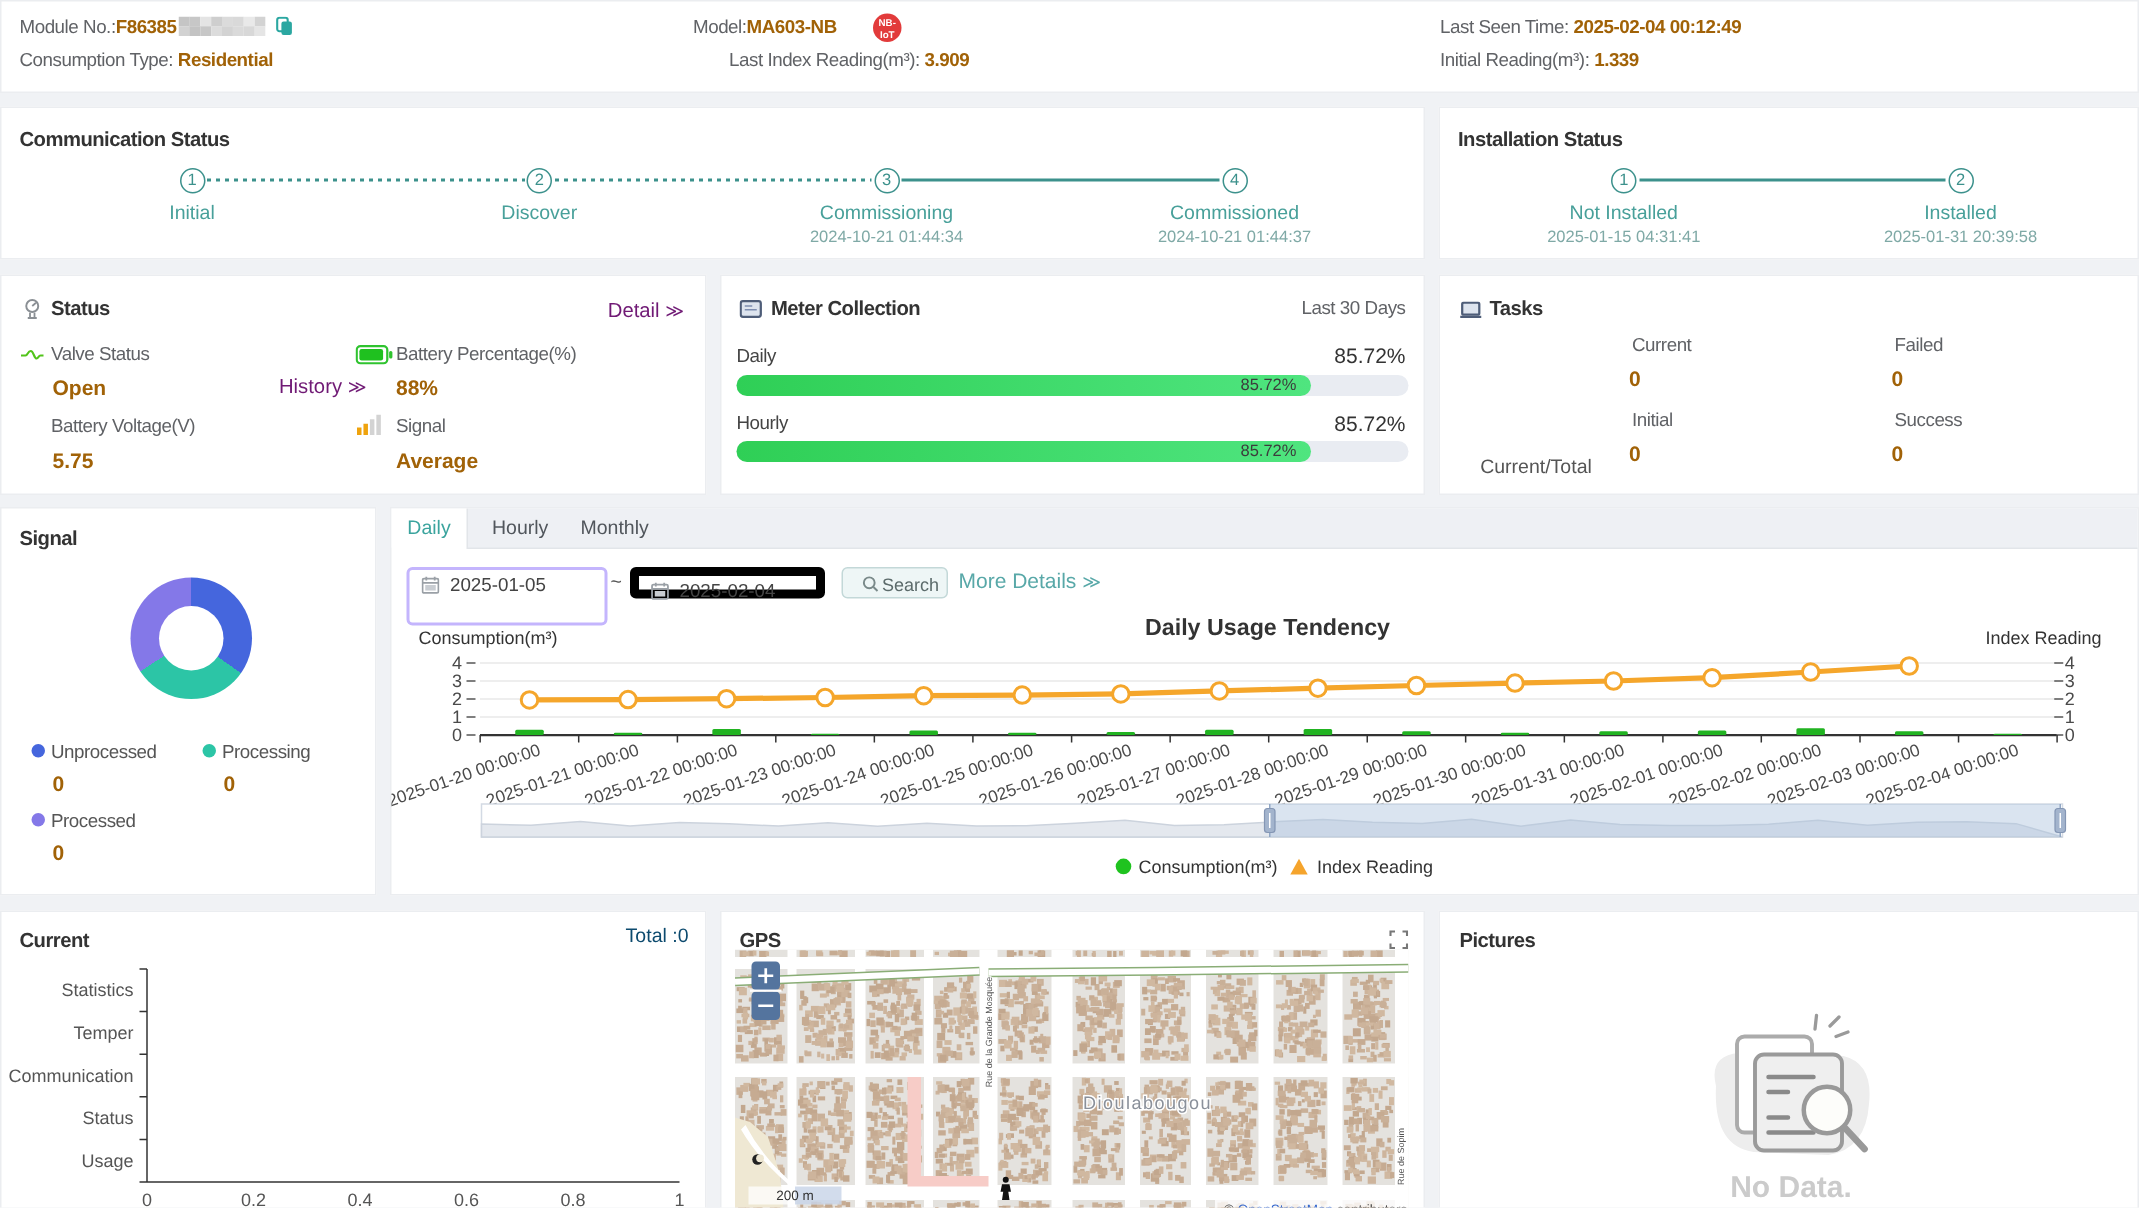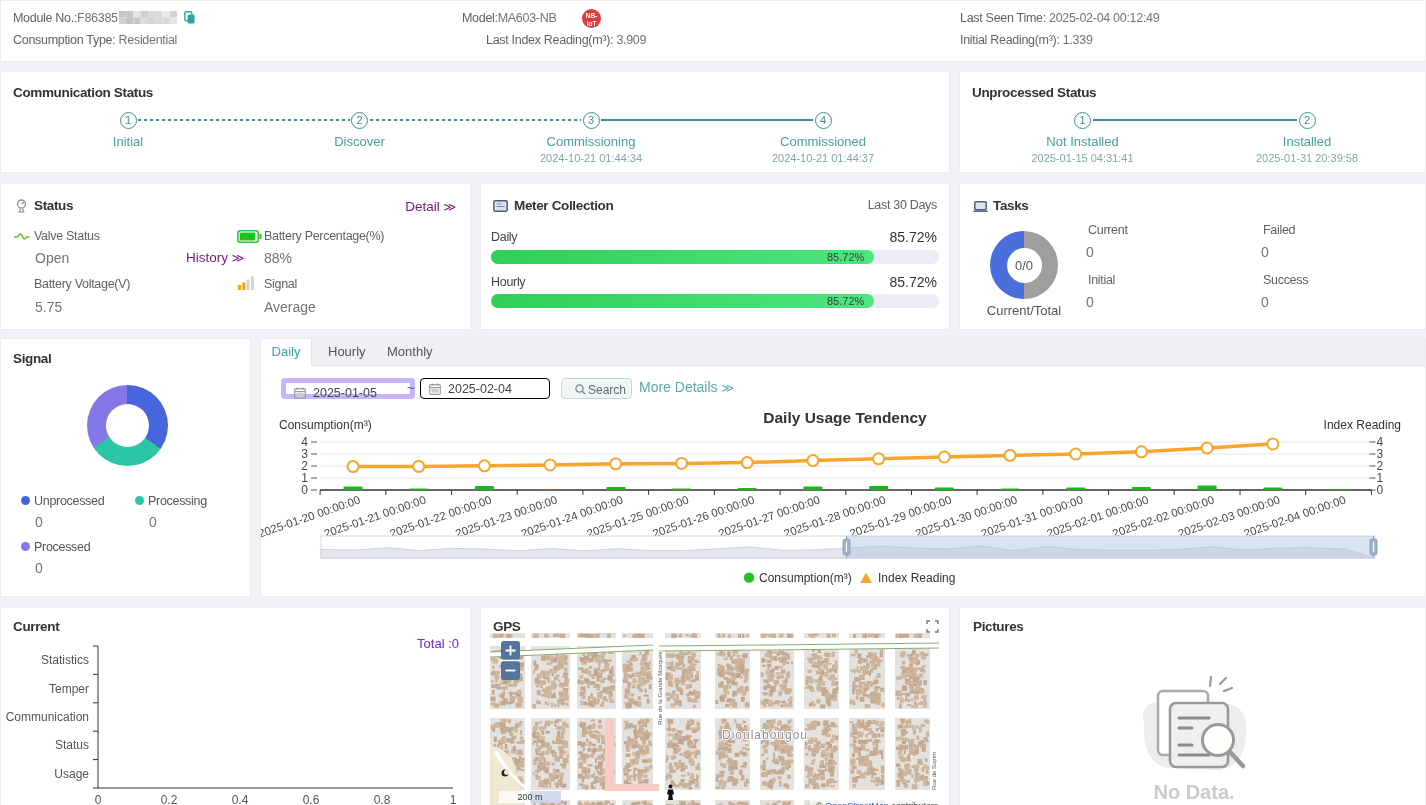--- a/index.html
+++ b/index.html
@@ -1,19 +1,19 @@
 <!DOCTYPE html>
 <html><head><meta charset="utf-8">
 <style>
 *{margin:0;padding:0;box-sizing:border-box}
 html,body{width:1426px;height:805px;background:#f0f2f5;font-family:"Liberation Sans",sans-serif;overflow:hidden;position:relative}
 .card{position:absolute;background:#fff;border:1px solid #ebedf0}
 .ab{position:absolute}
 .lbl{color:#606266;font-size:12.5px;letter-spacing:-0.3px;white-space:nowrap}
-.b{color:#737373;font-weight:normal}
+.b{color:#a16207;font-weight:bold}
 .teal{color:#701a75}
 .title{font-size:13.5px;font-weight:bold;color:#333;letter-spacing:-0.35px;white-space:nowrap}
 .stepc{position:absolute;width:17px;height:17px;border:1.5px solid #3c918c;border-radius:50%;color:#3c918c;font-size:11px;line-height:14px;text-align:center;background:#fff}
 .stepl{position:absolute;color:#48a09a;font-size:13px;text-align:center;transform:translateX(-50%);white-space:nowrap}
 .stepd{position:absolute;color:#7fa9a6;font-size:11px;text-align:center;transform:translateX(-50%);white-space:nowrap}
 .dotl{position:absolute;height:2px;background:repeating-linear-gradient(90deg,#3c918c 0 3px,transparent 3px 6px)}
 .soll{position:absolute;height:2px;background:#3c918c}
 </style></head><body>
 
 <div class="card" style="left:0;top:0;width:1426px;height:62px">
@@ -58,21 +58,21 @@
 <div class="stepc" style="left:350.0px;top:39.5px">2</div>
     <div class="stepl" style="left:358.5px;top:62px">Discover</div>
 <div class="stepc" style="left:581.5px;top:39.5px">3</div>
     <div class="stepl" style="left:590px;top:62px">Commissioning</div>
     <div class="stepd" style="left:590px;top:80px">2024-10-21 01:44:34</div>
 <div class="stepc" style="left:813.5px;top:39.5px">4</div>
     <div class="stepl" style="left:822px;top:62px">Commissioned</div>
     <div class="stepd" style="left:822px;top:80px">2024-10-21 01:44:37</div>
 </div>
 <div class="card" style="left:959px;top:71px;width:467px;height:102px">
-<div class="ab title" style="left:12px;top:13px">Unprocessed Status</div>
+<div class="ab title" style="left:12px;top:13px">Installation Status</div>
 <div class="soll" style="left:132.5px;top:47px;width:204.5px"></div>
 <div class="stepc" style="left:114.0px;top:39.5px">1</div>
     <div class="stepl" style="left:122.5px;top:62px">Not Installed</div>
     <div class="stepd" style="left:122.5px;top:80px">2025-01-15 04:31:41</div>
 <div class="stepc" style="left:338.5px;top:39.5px">2</div>
     <div class="stepl" style="left:347px;top:62px">Installed</div>
     <div class="stepd" style="left:347px;top:80px">2025-01-31 20:39:58</div>
 </div>
 
 <div class="card" style="left:0;top:183px;width:471px;height:147px">
@@ -128,23 +128,20 @@
    <div style="position:absolute;left:336px;top:1px;font-size:11px;color:#3c3c3c">85.72%</div>
  </div>
 </div>
 
 <div class="card" style="left:959px;top:183px;width:467px;height:147px">
  <svg class="ab" style="left:13px;top:17px" width="15" height="11" viewBox="0 0 15 11">
    <rect x="1.8" y="0.8" width="11.4" height="8" rx="1" fill="#dde4ee" stroke="#4e5d78" stroke-width="1.5"></rect>
    <path d="M0.5 10.2 h14" stroke="#4e5d78" stroke-width="1.5"></path>
  </svg>
  <div class="ab title" style="left:33px;top:14px">Tasks</div>
- <div class="ab" style="left:30px;top:47px;width:68px;height:68px;border-radius:50%;background:conic-gradient(from 180deg,#4a6edb 0deg 180deg,#9e9e9e 180deg 360deg)">
-  <div style="position:absolute;left:16.5px;top:16.5px;width:35px;height:35px;border-radius:50%;background:#fff;text-align:center;line-height:35px;font-size:13px;color:#555">0/0</div>
- </div>
  <div class="ab" style="left:64px;top:119px;transform:translateX(-50%);font-size:13px;color:#555;white-space:nowrap">Current/Total</div>
  <div class="ab lbl" style="left:128px;top:39px">Current</div>
  <div class="ab b" style="left:126px;top:60px;font-size:14px">0</div>
  <div class="ab lbl" style="left:303px;top:39px">Failed</div>
  <div class="ab b" style="left:301px;top:60px;font-size:14px">0</div>
  <div class="ab lbl" style="left:128px;top:89px">Initial</div>
  <div class="ab b" style="left:126px;top:110px;font-size:14px">0</div>
  <div class="ab lbl" style="left:303px;top:89px">Success</div>
  <div class="ab b" style="left:301px;top:110px;font-size:14px">0</div>
 </div>
@@ -163,30 +160,30 @@
  <div class="ab" style="left:20px;top:203px;width:9px;height:9px;border-radius:50%;background:#8478e8"></div>
  <div class="ab lbl" style="left:33px;top:201px;color:#555">Processed</div>
  <div class="ab b" style="left:34px;top:221px;font-size:14px">0</div>
 </div>
 
 <div class="card" style="left:260px;top:338px;width:1166px;height:259px">
  <div class="ab" style="left:0;top:0;width:1164px;height:27px;background:#eef0f4;border-bottom:1px solid #e2e5e9"></div>
  <div class="ab" style="left:0;top:0;width:51px;height:27px;background:#fff;border-right:1px solid #e2e5e9;color:#3ba49e;font-size:13px;text-align:center;line-height:26px">Daily</div>
  <div class="ab" style="left:67px;top:0;height:27px;color:#51565c;font-size:13px;line-height:26px">Hourly</div>
  <div class="ab" style="left:126px;top:0;height:27px;color:#51565c;font-size:13px;line-height:26px">Monthly</div>
- <div class="ab" style="left:20px;top:39px;width:134px;height:21px;border:5px solid #c4b5fd;border-radius:4px">
+ <div class="ab" style="left:10px;top:39px;width:134px;height:39px;border:2px solid #c4b5fd;border-radius:4px">
    <svg style="position:absolute;left:8px;top:4px" width="12" height="12" viewBox="0 0 12 12">
         <rect x="0.7" y="1.7" width="10.6" height="9.6" rx="1" fill="none" stroke="#9aa0a6" stroke-width="1.2"></rect>
         <path d="M3.2 0.5 v2.5 M8.8 0.5 v2.5 M0.7 4.6 h10.6" stroke="#9aa0a6" stroke-width="1.2"></path>
         <rect x="2.5" y="6" width="7" height="3.7" fill="#c9cdd2"></rect>
       </svg>
    <div style="position:absolute;left:27px;top:3px;font-size:12.5px;color:#444">2025-01-05</div>
  </div>
  <div class="ab" style="left:146px;top:41px;font-size:13px;color:#555">~</div>
- <div class="ab" style="left:159px;top:39px;width:130px;height:21px;border:1px solid #000000;border-radius:4px">
+ <div class="ab" style="left:159px;top:39px;width:130px;height:21px;border:6px solid #000000;border-radius:4px">
    <svg style="position:absolute;left:8px;top:4px" width="12" height="12" viewBox="0 0 12 12">
         <rect x="0.7" y="1.7" width="10.6" height="9.6" rx="1" fill="none" stroke="#9aa0a6" stroke-width="1.2"></rect>
         <path d="M3.2 0.5 v2.5 M8.8 0.5 v2.5 M0.7 4.6 h10.6" stroke="#9aa0a6" stroke-width="1.2"></path>
         <rect x="2.5" y="6" width="7" height="3.7" fill="#c9cdd2"></rect>
       </svg>
    <div style="position:absolute;left:27px;top:3px;font-size:12.5px;color:#444">2025-02-04</div>
  </div>
  <div class="ab" style="left:300px;top:39px;width:71px;height:21px;background:#eef6f6;border:1px solid #c3d8d8;border-radius:4px;text-align:center">
    <svg style="position:absolute;left:13px;top:5px" width="11" height="11" viewBox="0 0 11 11">
         <circle cx="4.5" cy="4.5" r="3.6" fill="none" stroke="#7a8a8a" stroke-width="1.3"></circle>
@@ -300,21 +297,21 @@
 <line x1="1112.5" y1="176" x2="1112.5" y2="186" stroke="#fff" stroke-width="1"></line>
 <circle cx="488" cy="211.6" r="5.2" fill="#1fc31f"></circle>
 <text x="498" y="216" font-size="12" fill="#333">Consumption(m³)</text>
 <polygon points="605,206.5 599.2,217 610.8,217" fill="#f5a42c"></polygon>
 <text x="617" y="216" font-size="12" fill="#333">Index Reading</text>
 </svg>
 </div>
 
 <div class="card" style="left:0;top:607px;width:471px;height:205px">
 <div class="ab title" style="left:12px;top:11px">Current</div>
-<div class="ab" style="right:11px;top:28px;font-size:13px;color:#6d28d9">Total :0</div>
+<div class="ab" style="right:11px;top:8px;font-size:13px;color:#0c4a6e">Total :0</div>
 <svg class="ab" style="left:0;top:0" width="471" height="204" viewBox="0 0 471 204">
 <line x1="97" y1="38" x2="97" y2="180" stroke="#333" stroke-width="1"></line>
 <line x1="92" y1="38.0" x2="97" y2="38.0" stroke="#333" stroke-width="1"></line>
 <line x1="92" y1="66.4" x2="97" y2="66.4" stroke="#333" stroke-width="1"></line>
 <line x1="92" y1="94.8" x2="97" y2="94.8" stroke="#333" stroke-width="1"></line>
 <line x1="92" y1="123.2" x2="97" y2="123.2" stroke="#333" stroke-width="1"></line>
 <line x1="92" y1="151.6" x2="97" y2="151.6" stroke="#333" stroke-width="1"></line>
 <line x1="92" y1="180.0" x2="97" y2="180.0" stroke="#333" stroke-width="1"></line>
 <text x="88" y="56.2" text-anchor="end" font-size="12" fill="#555">Statistics</text>
 <text x="88" y="84.6" text-anchor="end" font-size="12" fill="#555">Temper</text>

